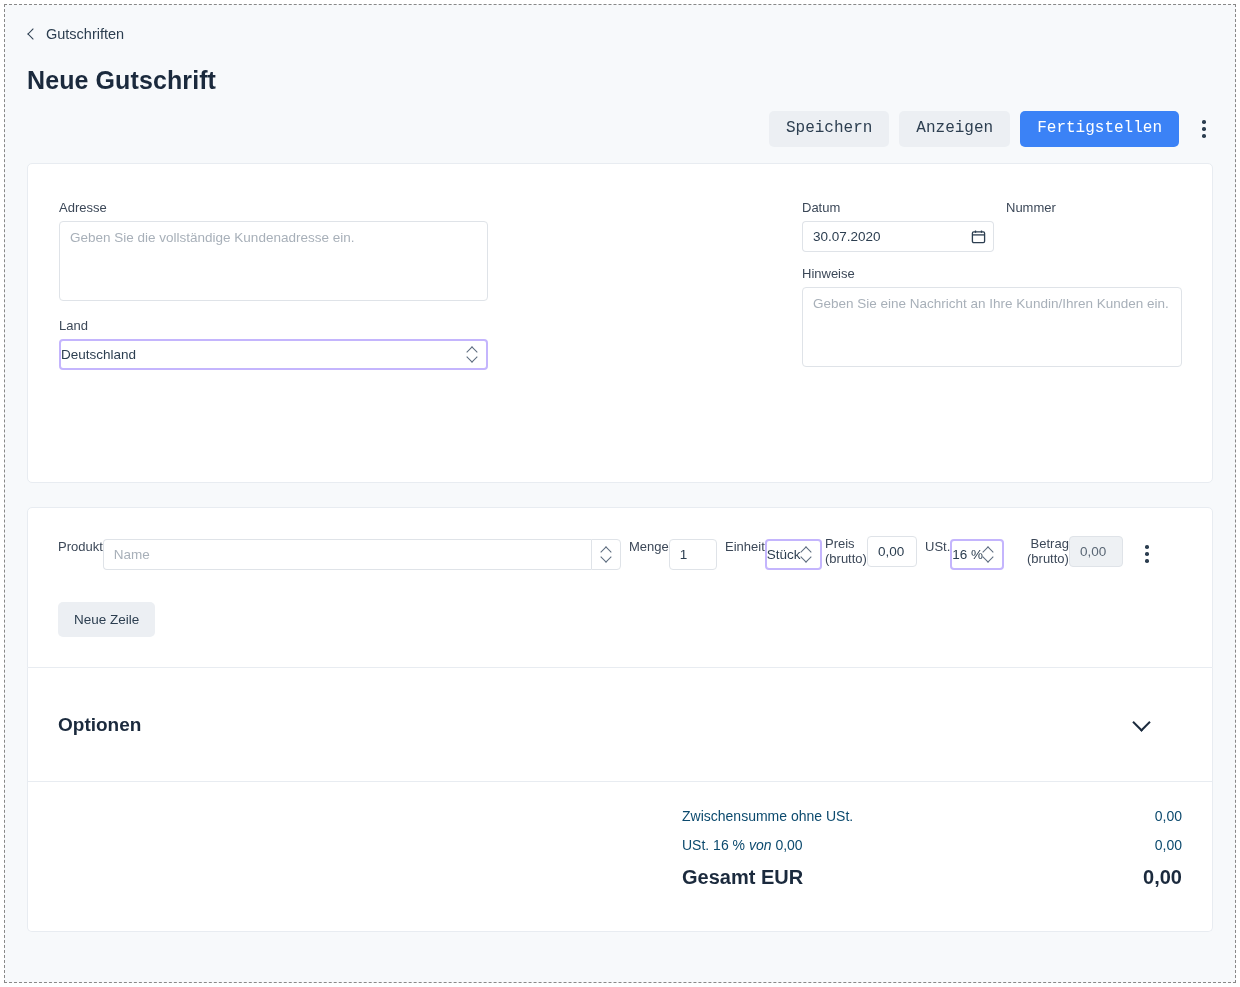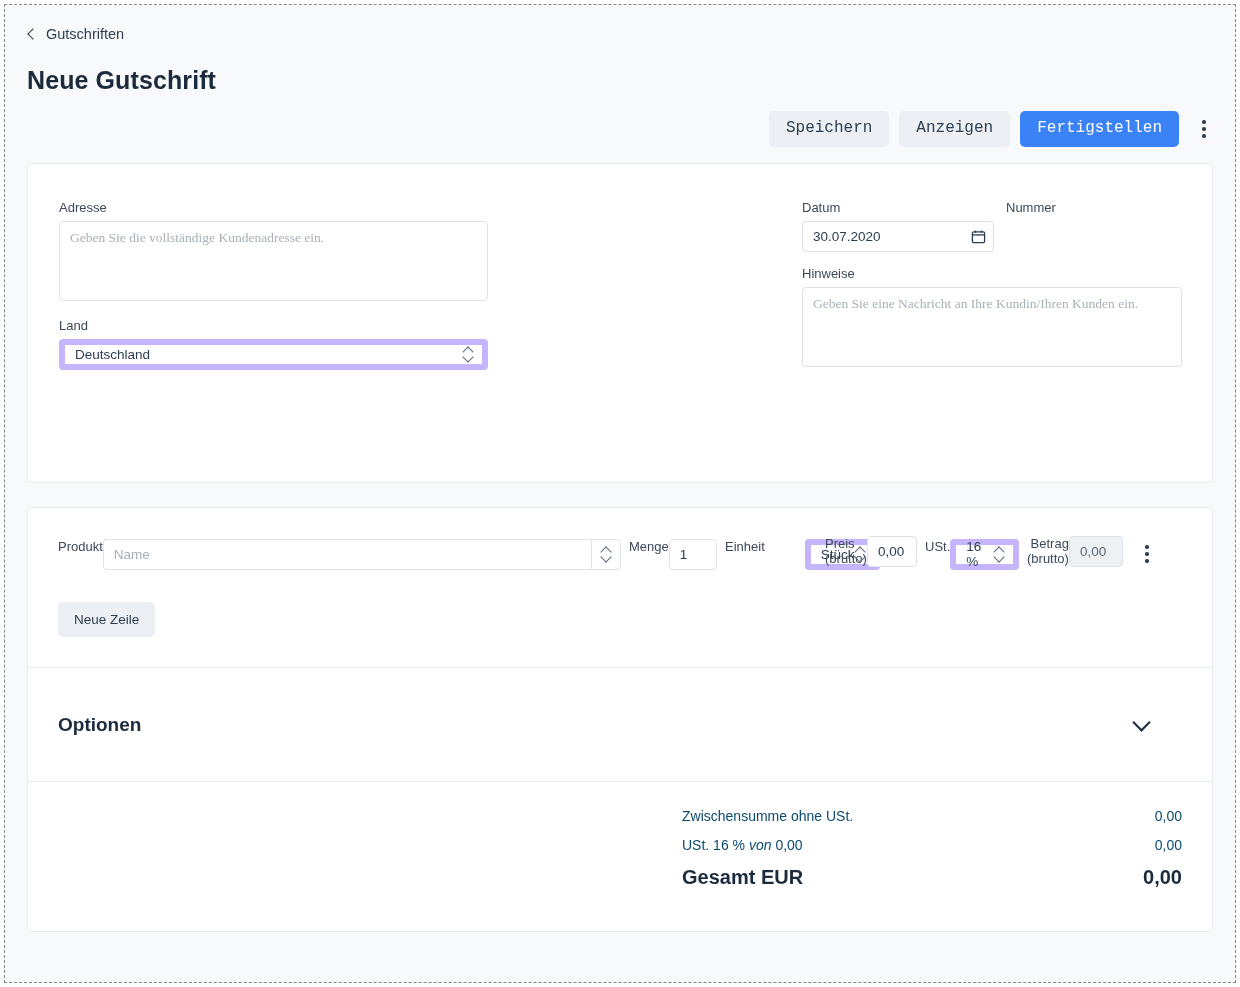--- a/index.html
+++ b/index.html
@@ -150,27 +150,27 @@
     width: 30px;
     border: 1px solid #dfe3e8;
     border-radius: 0 4px 4px 0;
     background: #ffffff;
     display: flex; align-items: center; justify-content: center;
     cursor: pointer;
     flex: 0 0 auto;
   }
   
   .boxed {
-    border: 6px solid #c4b5fd;
+    border: 2px solid #c4b5fd;
     border-radius: 4px;
     background: #fff;
     height: 31px;
     display: flex;
     align-items: center;
-    padding: 0 8px 0 10px;
+    padding: 0 8px 0 0;
   }
   .boxed .val {
     flex: 1 1 auto;
     font-size: 13.5px;
     color: #2c3e50;
   }
   .updown {
     width: 11px; height: 15px;
     position: relative;
     flex: 0 0 auto;
@@ -185,21 +185,21 @@
   }
   .updown::before { top: 1px; transform: rotate(45deg); }
   .updown::after  { bottom: 1px; transform: rotate(225deg); }
 
   .textarea {
     width: 100%;
     height: 80px;
     border: 1px solid #dfe3e8;
     border-radius: 4px;
     background: #fff;
-    font-family: Liberation Serif, serif;
+    font-family: Liberation Sans, sans-serif;
     font-size: 13.5px;
     color: #2c3e50;
     padding: 8px 10px;
     resize: none;
     outline: none;
   }
   .textarea::placeholder { color: #a8b0b9; }
 
   .two-up { display: flex; gap: 12px; }
   .two-up .field { margin-bottom: 14px; }
@@ -217,21 +217,21 @@
     background: #fff;
   }
 
   
   .items-card { padding: 28px 24px 30px 30px; }
   .ih { font-size: 13px; color: #3c4858; padding-bottom: 6px; }
   .item-row { display: flex; align-items: center; gap: 8px; }
 
   .c-produkt { width: 563px; }
   .c-menge   { width: 88px; }
-  .c-einheit { width: 92px; gap: 40px; }
+  .c-einheit { width: 92px; }
   .c-preis   { width: 92px; }
   .c-ust     { width: 94px; }
   .c-betrag  { width: 96px; }
   .c-kebab   { width: 26px; }
 
   .col { display: flex; }
   .col .ih { padding-bottom: 6px; }
   .head-right { text-align: right; }
 
   .btn-newline {

